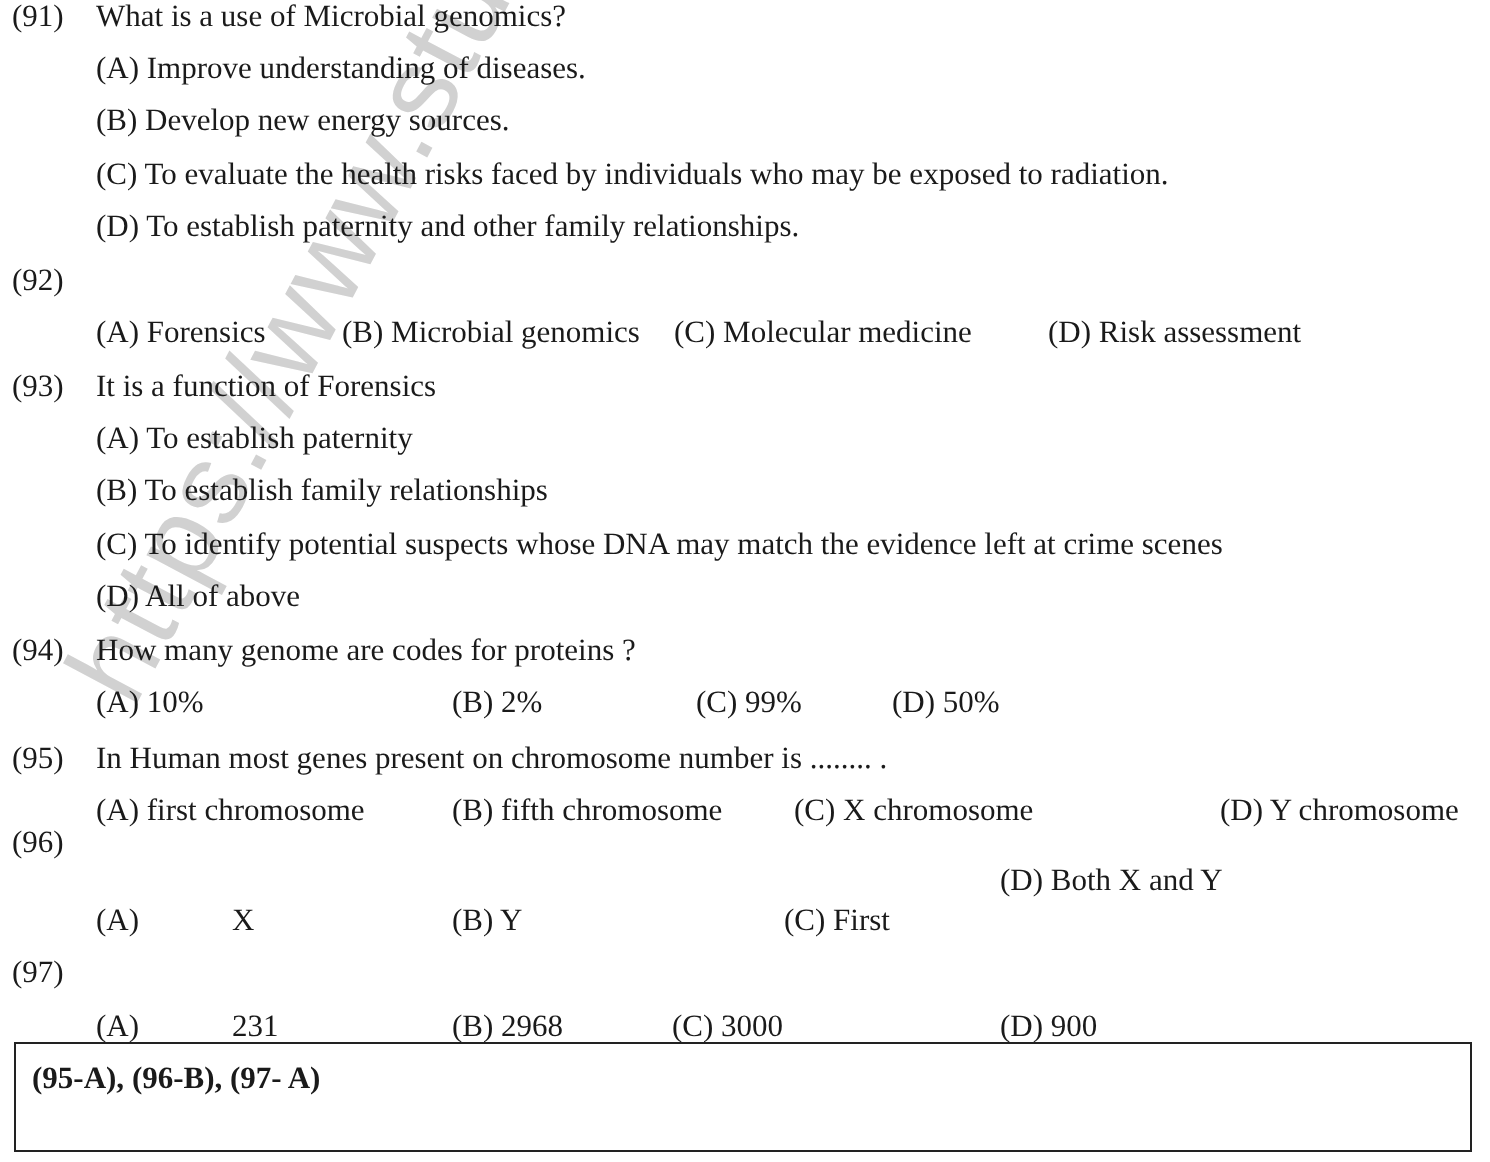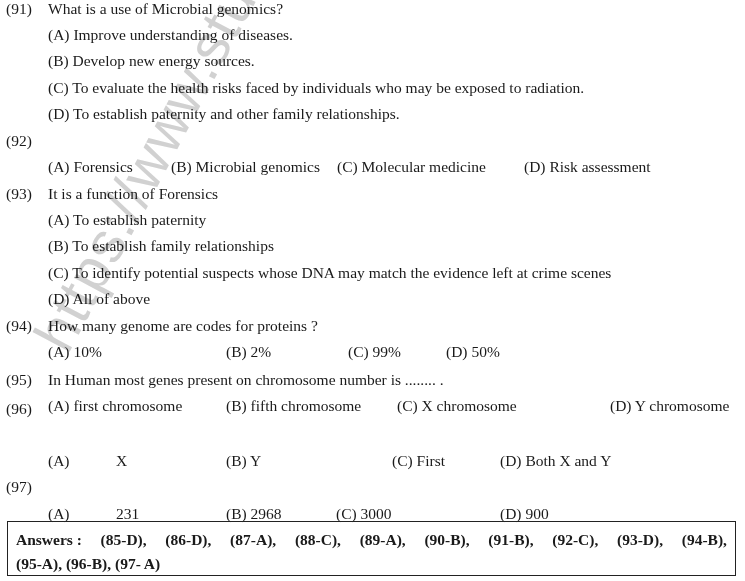--- a/index.html
+++ b/index.html
@@ -57,50 +57,37 @@
 
 <div class="line" style="top:371px;width:631px;height:18px;">
   <span class="qnum">(95)</span>
   <span class="qtext">In Human most genes present on chromosome number is ........ .</span>
 </div>
 <div class="line" style="top:397px;left:48px;">(A) first chromosome</div>
 <div class="line" style="top:397px;left:226px;">(B) fifth chromosome</div>
 <div class="line" style="top:397px;left:397px;">(C) X chromosome</div>
 <div class="line" style="top:397px;left:610px;">(D) Y chromosome</div>
 
-<div class="line" style="top:400px;width:675px;height:18px;">
+<div class="line" style="top:413px;width:675px;height:18px;">
   <span class="qnum">(96)</span>
 </div>
 <div class="line" style="top:452px;left:48px;">(A)</div>
 <div class="line" style="top:452px;left:116px;">X</div>
 <div class="line" style="top:452px;left:226px;text-align:center;">(B) Y</div>
 <div class="line" style="top:452px;left:392px;">(C) First</div>
-<div class="line" style="top:452px;left:500px;">(D) Both X and Y</div>
+<div class="line" style="top:432px;left:500px;">(D) Both X and Y</div>
 
 <div class="line" style="top:478px;width:745px;height:18px;">
   <span class="qnum">(97)</span>
 </div>
 <div class="line" style="top:505px;left:48px;">(A)</div>
 <div class="line" style="top:505px;left:116px;">231</div>
 <div class="line" style="top:505px;left:226px;">(B) 2968</div>
 <div class="line" style="top:505px;left:336px;">(C) 3000</div>
 <div class="line" style="top:505px;left:500px;">(D) 900</div>
 
 <div class="answers">
-  <div class="row">
-    <span>Answers :</span>
-    <span>(85-D),</span>
-    <span>(86-D),</span>
-    <span>(87-A),</span>
-    <span>(88-C),</span>
-    <span>(89-A),</span>
-    <span>(90-B),</span>
-    <span>(91-B),</span>
-    <span>(92-C),</span>
-    <span>(93-D),</span>
-    <span>(94-B),</span>
-  </div>
   <div style="white-space:nowrap;">
     <span>(95-A),</span>
     <span>(96-B),</span>
     <span>(97- A)</span>
   </div>
 </div>
 
 </body></html>

